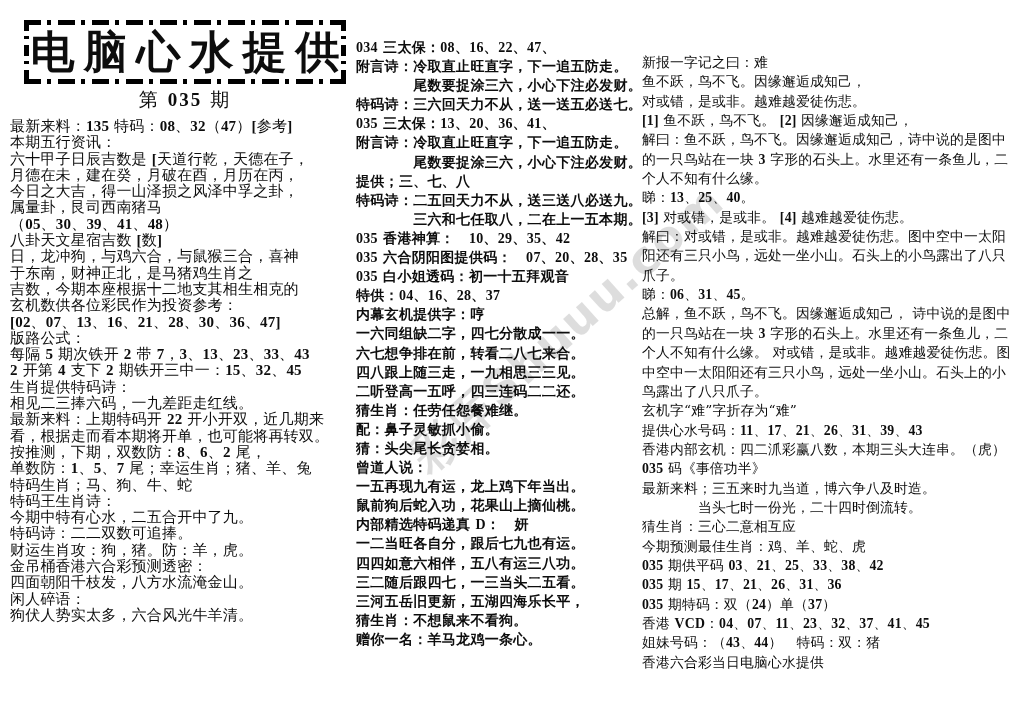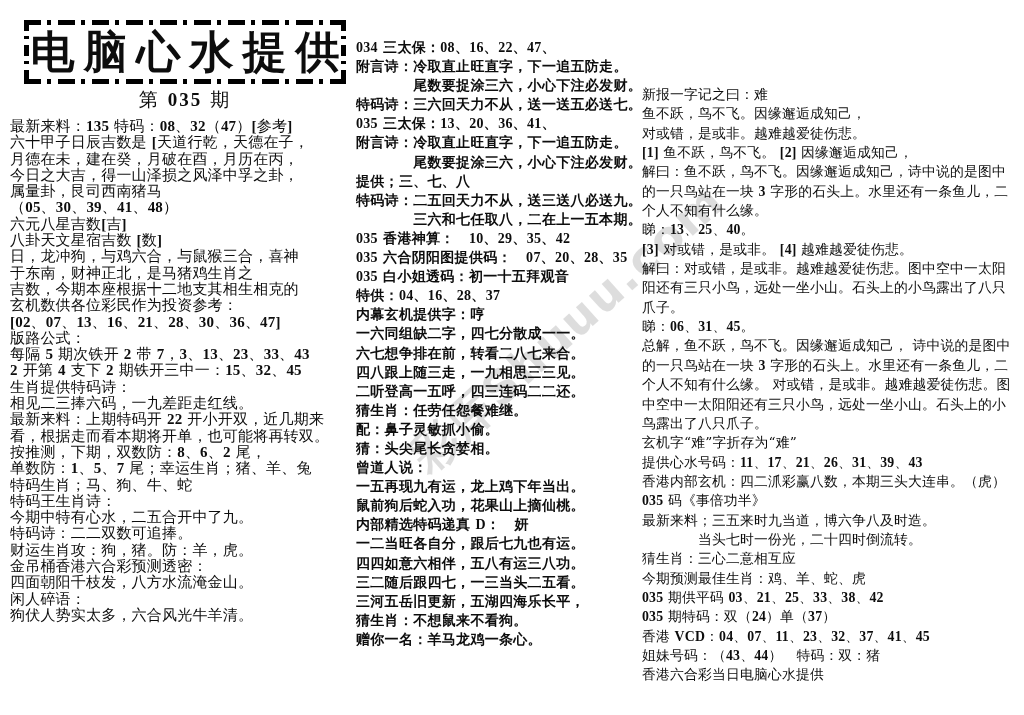--- a/index.html
+++ b/index.html
@@ -4,21 +4,21 @@
 <style>
   html,body{margin:0;padding:0;}
   body{
     width:1024px;height:715px;position:relative;overflow:hidden;
     background:#ffffff;color:#0d0d0d;
     font-family:"DejaVu Serif","Liberation Serif",serif;
   }
   .col{position:absolute;z-index:2;}
   .col-left{left:10px;top:20px;width:346px;}
   .col-mid{left:356px;top:33px;width:292px;}
-  .col-right{left:642px;top:80px;width:382px;}
+  .col-right{left:642px;top:48px;width:382px;}
 
   
   .title-box{position:relative;width:322px;height:64px;margin-left:14px;
     display:flex;align-items:center;justify-content:center;}
   .bt,.bb{position:absolute;left:0;right:0;height:5px;
     background:repeating-linear-gradient(90deg,#000 0 17px,transparent 17px 23px,#000 23px 27px,transparent 27px 34px);}
   .bt{top:0}.bb{bottom:0}
   .bl,.br{position:absolute;top:0;bottom:0;width:5px;
     background:repeating-linear-gradient(180deg,#000 0 11px,transparent 11px 16px,#000 16px 19px,transparent 19px 25px);}
   .bl{left:0}.br{right:0}
@@ -49,26 +49,26 @@
   <div class="title-box">
     <div class="bt"></div>
     <div class="bb"></div>
     <div class="bl"></div>
     <div class="br"></div>
     <div class="title">电脑心水提供</div>
   </div>
   <div class="issue autobold">第 <b>035</b> 期</div>
   <div class="lines">
       <div class="line">最新来料：<b>135</b> 特码：<b>08</b>、<b>32</b>（<b>47</b>）<b>[</b>参考<b>]</b></div>
+      <div class="line">本期五行资讯：</div>
       <div class="line">六十甲子日辰吉数是 <b>[</b>天道行乾，天德在子，</div>
       <div class="line">月德在未，建在癸，月破在酉，月历在丙，</div>
       <div class="line">今日之大吉，得一山泽损之风泽中孚之卦，</div>
       <div class="line">属量卦，艮司西南猪马</div>
       <div class="line">（<b>05</b>、<b>30</b>、<b>39</b>、<b>41</b>、<b>48</b>）</div>
-      <div class="line">六元八星吉数<b>[</b>吉<b>]</b></div>
       <div class="line">八卦天文星宿吉数 <b>[</b>数<b>]</b></div>
       <div class="line">日，龙冲狗，与鸡六合，与鼠猴三合，喜神</div>
       <div class="line">于东南，财神正北，是马猪鸡生肖之</div>
       <div class="line">吉数，今期本座根据十二地支其相生相克的</div>
       <div class="line">玄机数供各位彩民作为投资参考：</div>
       <div class="line"><b>[02</b>、<b>07</b>、<b>13</b>、<b>16</b>、<b>21</b>、<b>28</b>、<b>30</b>、<b>36</b>、<b>47]</b></div>
       <div class="line">版路公式：</div>
       <div class="line">每隔 <b>5</b> 期次铁开 <b>2</b> 带 <b>7</b>，<b>3</b>、<b>13</b>、<b>23</b>、<b>33</b>、<b>43</b></div>
       <div class="line"><b>2</b> 开第 <b>4</b> 支下 <b>2</b> 期铁开三中一：<b>15</b>、<b>32</b>、<b>45</b></div>
       <div class="line">生肖提供特码诗：</div>
@@ -148,18 +148,19 @@
       <div class="line">鸟露出了八只爪子。</div>
       <div class="line">玄机字“难”字折存为“难”</div>
       <div class="line">提供心水号码：<b>11</b>、<b>17</b>、<b>21</b>、<b>26</b>、<b>31</b>、<b>39</b>、<b>43</b></div>
       <div class="line">香港内部玄机：四二沠彩赢八数，本期三头大连串。（虎）</div>
       <div class="line"><b>035</b> 码《事倍功半》</div>
       <div class="line">最新来料；三五来时九当道，博六争八及时造。</div>
       <div class="line">　　　　当头七时一份光，二十四时倒流转。</div>
       <div class="line">猜生肖：三心二意相互应</div>
       <div class="line">今期预测最佳生肖：鸡、羊、蛇、虎</div>
       <div class="line"><b>035</b> 期供平码 <b>03</b>、<b>21</b>、<b>25</b>、<b>33</b>、<b>38</b>、<b>42</b></div>
+      <div class="line"><b>035</b> 期 <b>15</b>、<b>17</b>、<b>21</b>、<b>26</b>、<b>31</b>、<b>36</b></div>
       <div class="line"><b>035</b> 期特码：双（<b>24</b>）单（<b>37</b>）</div>
       <div class="line">香港 <b>VCD</b>：<b>04</b>、<b>07</b>、<b>11</b>、<b>23</b>、<b>32</b>、<b>37</b>、<b>41</b>、<b>45</b></div>
       <div class="line">姐妹号码：（<b>43</b>、<b>44</b>）　特码：双：猪</div>
       <div class="line">香港六合彩当日电脑心水提供</div>
     </div>
 </div>
 
 </body></html>

